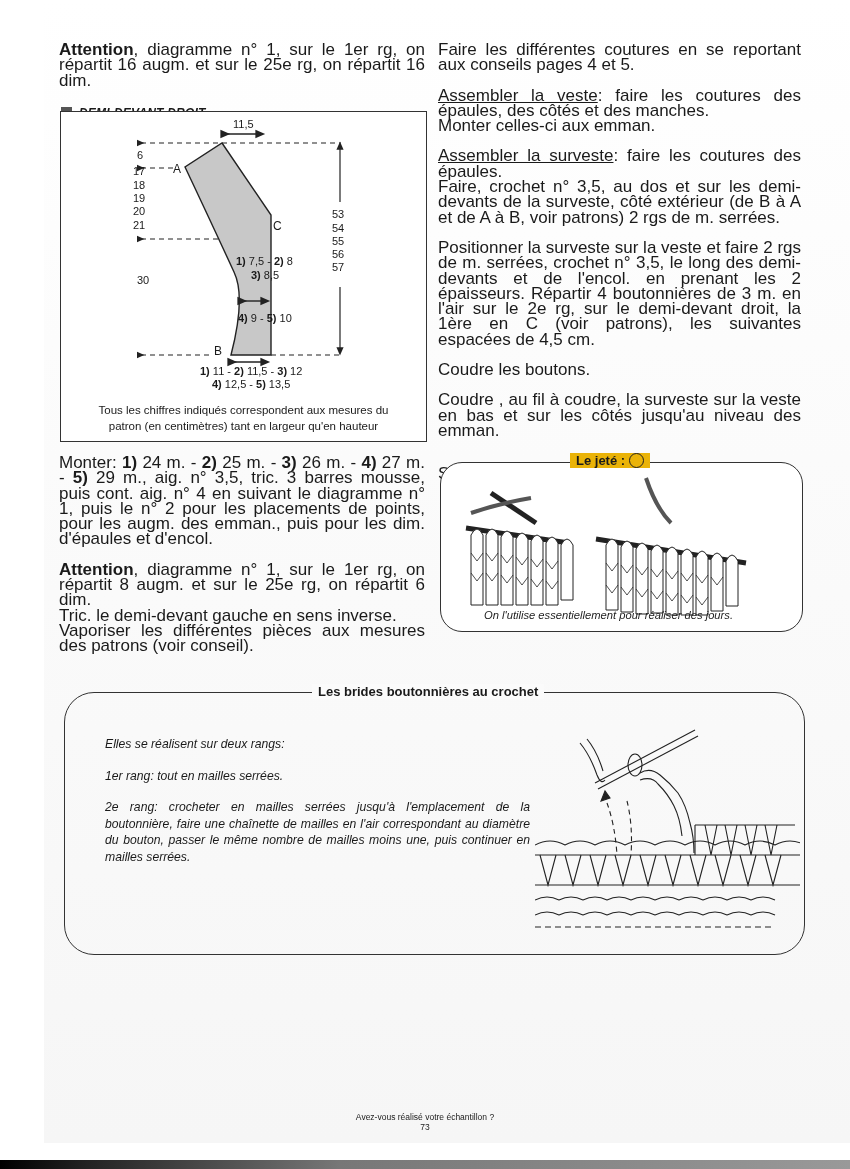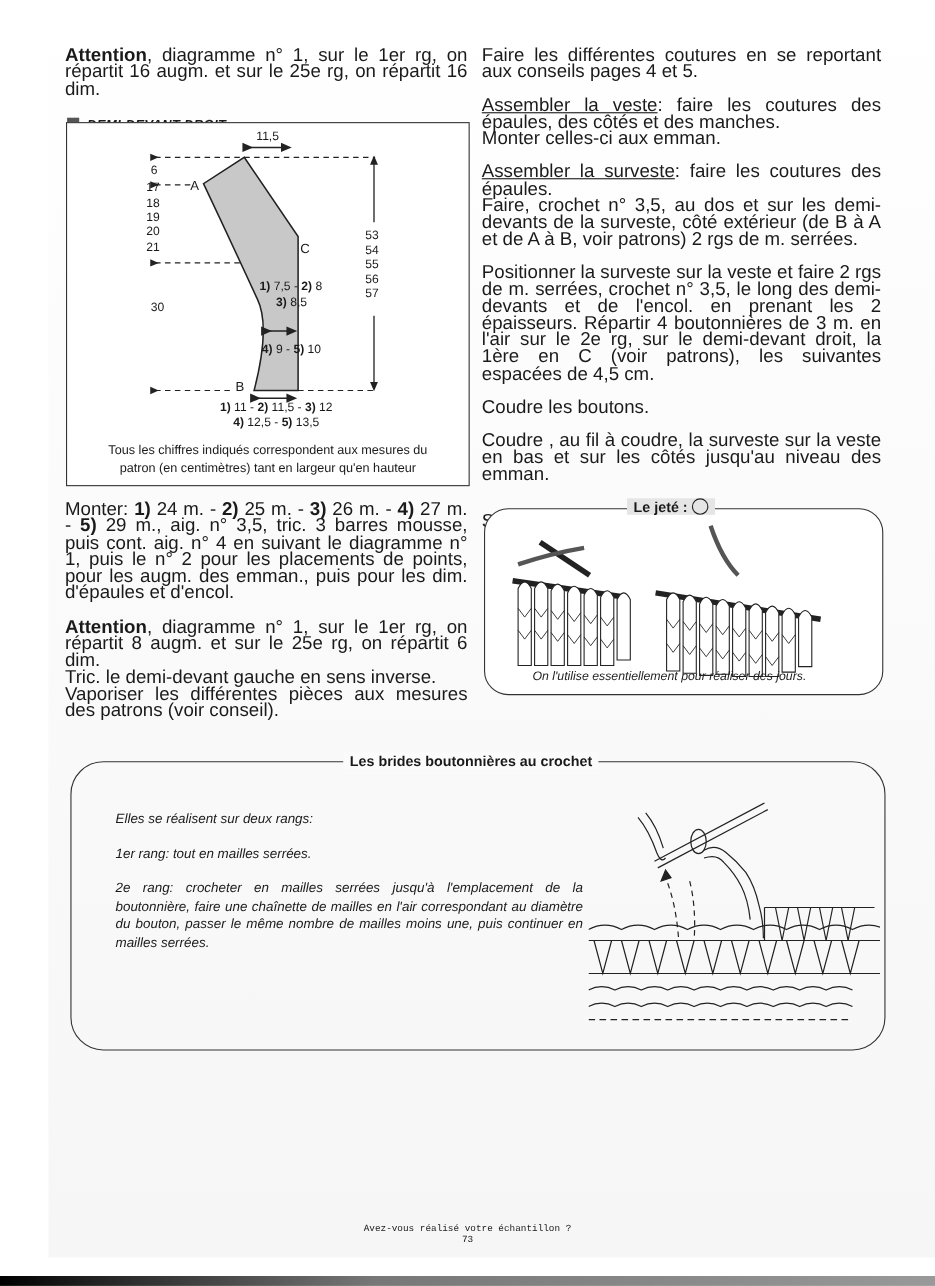--- a/index.html
+++ b/index.html
@@ -37,39 +37,39 @@
   .caption {
     position:absolute; left:0; width:100%; top:290px; text-align:center;
     font-size:11.5px; line-height:16px;
   }
   .lower-left { position:absolute; left:59px; top:455px; width:366px; }
   .box-jete {
     position:absolute; left:440px; top:462px; width:363px; height:170px;
     border:1px solid #333; border-radius:22px; box-sizing:border-box; background:#fff;
   }
   .box-jete-title {
-    position:absolute; left:570px; top:453px; padding:0 6px; background:#e5e5e5;
+    position:absolute; left:570px; top:453px; padding:0 6px; background:#eab308;
     font-weight:bold; font-size:13px; display:flex; align-items:center;
   }
   .circ { display:inline-block; width:13px; height:13px; border:1.3px solid #222; border-radius:50%; margin-left:4px; }
   .jete-caption {
     position:absolute; left:484px; top:609px; font-style:italic; font-size:11.2px; color:#222;
   }
   .box-brides {
     position:absolute; left:64px; top:692px; width:741px; height:263px;
     border:1px solid #333; border-radius:30px; box-sizing:border-box; background:transparent;
   }
   .box-brides-title {
     position:absolute; left:312px; top:684px; padding:0 6px; background:#fbfbfb;
     font-weight:bold; font-size:13px;
   }
   .brides-text { position:absolute; left:105px; top:736px; width:425px; font-style:italic; }
   .brides-text p { font-size:12.2px; line-height:16.5px; }
   .footer {
-    position:absolute; left:0; width:850px; top:1112px; text-align:center; font-size:8.5px; line-height:10px;font-family:Liberation Mono, monospace;
+    position:absolute; left:0; width:850px; top:1112px; text-align:center; font-size:8.5px; line-height:10px;
   }
 </style>
 </head>
 <body>
 
 <div class="scan-bg"></div>
 
 <div class="col-left">
   <p><b>Attention</b><span>, diagramme n° 1, sur le 1er rg, on répartit 16 augm. et sur  le 25e rg, on répartit 16 dim.</span></p>
   <div class="sec-head">

